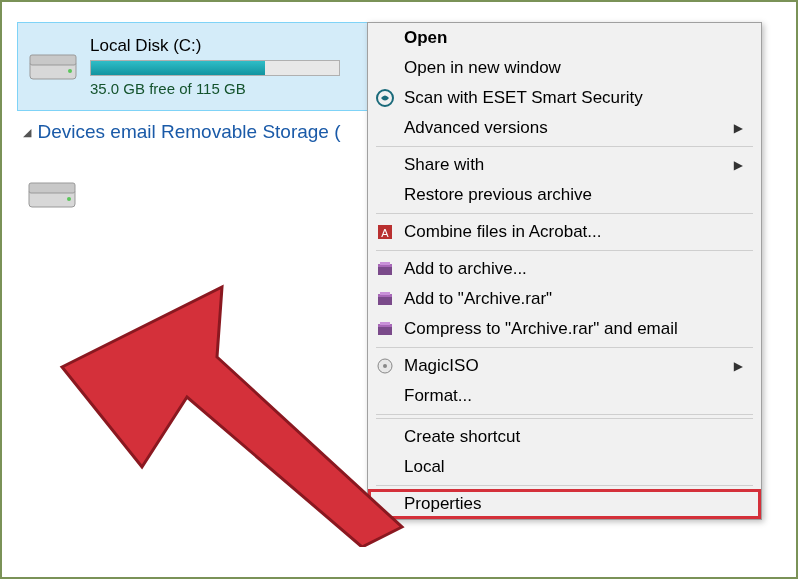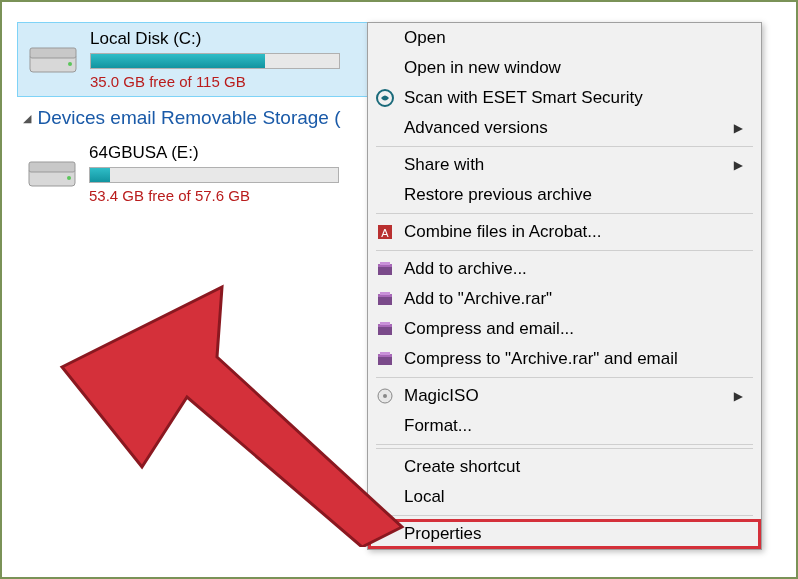--- a/index.html
+++ b/index.html
@@ -1,37 +1,37 @@
 <!DOCTYPE html>
 <html><head>
 <meta charset="utf-8">
 <style>
 * { margin: 0; padding: 0; box-sizing: border-box; font-family: "Segoe UI", Tahoma, sans-serif; }
 body { width: 798px; height: 579px; background: #fff; position: relative; overflow: hidden; border: 2px solid #7a9257; }
 
 .drives-panel { padding: 20px 0 0 15px; }
 
-.drive-item { display: flex; align-items: flex-start; padding: 6px 10px; margin-bottom: 4px; width: 370px; }
+.drive-item { display: flex; align-items: flex-start; padding: 13px 10px; margin-bottom: 4px; width: 370px; }
 .drive-item.selected { background: #d4ecf9; border: 1px solid #7fd3f7; }
 
 .drive-icon { width: 50px; height: 42px; margin-right: 12px; margin-top: 5px; position: relative; }
 .drive-icon svg { width: 100%; height: 100%; }
 
 .drive-info { flex: 1; }
 .drive-name { font-size: 17px; color: #000; margin-bottom: 4px; }
 .storage-bar { width: 250px; height: 16px; background: #e8e8e8; border: 1px solid #b0b0b0; margin-bottom: 4px; position: relative; }
 .storage-bar .fill { height: 100%; background: linear-gradient(#2fbdc7, #1294a0); }
-.storage-text { font-size: 15px; color: #b91c1c; }
+.storage-text { font-size: 15px; color: #14532d; }
 
 .section-header { display: flex; align-items: center; font-size: 19px; color: #1a5aa8; margin: 10px 0 8px 6px; }
 .section-arrow { font-size: 11px; color: #555; margin-right: 6px; }
 
 .context-menu { position: absolute; top: 20px; left: 365px; width: 395px; background: #f1f1f1; border: 1px solid #a0a0a0; box-shadow: 2px 2px 6px rgba(0,0,0,.25); }
 .menu-item { display: flex; align-items: center; padding: 5px 18px 5px 36px; font-size: 17px; color: #000; position: relative; min-height: 28px; }
-.menu-item.bold { font-weight: 400; }
+.menu-item.bold { font-weight: 700; }
 .menu-item .micon { position: absolute; left: 6px; width: 22px; height: 22px; display: flex; align-items: center; justify-content: center; }
 .menu-item .submenu-arrow { margin-left: auto; font-size: 12px; color: #333; }
 .menu-sep { height: 1px; background: #cfcfcf; margin: 3px 8px; }
 .menu-item.highlight { outline: 3px solid #d4303a; outline-offset: -3px; }
 
 .micon svg { width: 20px; height: 20px; }
 
 .arrow-pointer { position: absolute; left: 20px; top: 265px; width: 400px; height: 280px; pointer-events: none; z-index: 50; }
 </style>
 </head>
@@ -61,27 +61,20 @@
     <span>Devices email Removable Storage (</span>
   </div>
 
   <div class="drive-item">
     <div class="drive-icon">
       <svg viewBox="0 0 50 42">
           <rect x="2" y="20" width="46" height="18" rx="3" fill="#d8d8d8" stroke="#999"></rect>
           <rect x="2" y="14" width="46" height="10" rx="2" fill="#c8c8c8" stroke="#999"></rect>
           <circle cx="42" cy="30" r="2" fill="#5bc65b"></circle>
         </svg>
-    </div>
-    <div class="drive-info">
-      <div class="drive-name">64GBUSA (E:)</div>
-      <div class="storage-bar">
-          <div class="fill" style="width:8%"></div>
-        </div>
-      <div class="storage-text">53.4 GB free of 57.6 GB</div>
     </div>
   </div>
 
 </div>
 
 <div class="context-menu">
   <div class="menu-item bold">
       <span>Open</span>
     </div>
   <div class="menu-item">
@@ -140,30 +133,20 @@
     <span>Add to "Archive.rar"</span>
   </div>
   <div class="menu-item">
     <span class="micon">
         <svg viewBox="0 0 20 20">
           <rect x="3" y="6" width="14" height="10" fill="#7a4a8a"></rect>
           <rect x="3" y="5" width="14" height="3" fill="#a868b8"></rect>
           <rect x="5" y="3" width="10" height="3" fill="#c890d8"></rect>
         </svg>
       </span>
-    <span>Compress and email...</span>
-  </div>
-  <div class="menu-item">
-    <span class="micon">
-        <svg viewBox="0 0 20 20">
-          <rect x="3" y="6" width="14" height="10" fill="#7a4a8a"></rect>
-          <rect x="3" y="5" width="14" height="3" fill="#a868b8"></rect>
-          <rect x="5" y="3" width="10" height="3" fill="#c890d8"></rect>
-        </svg>
-      </span>
     <span>Compress to "Archive.rar" and email</span>
   </div>
   <div class="menu-sep"></div>
   <div class="menu-item">
     <span class="micon">
         <svg viewBox="0 0 20 20">
           <circle cx="10" cy="10" r="7" fill="#e8e8e8" stroke="#888"></circle>
           <circle cx="10" cy="10" r="2" fill="#888"></circle>
         </svg>
       </span>

